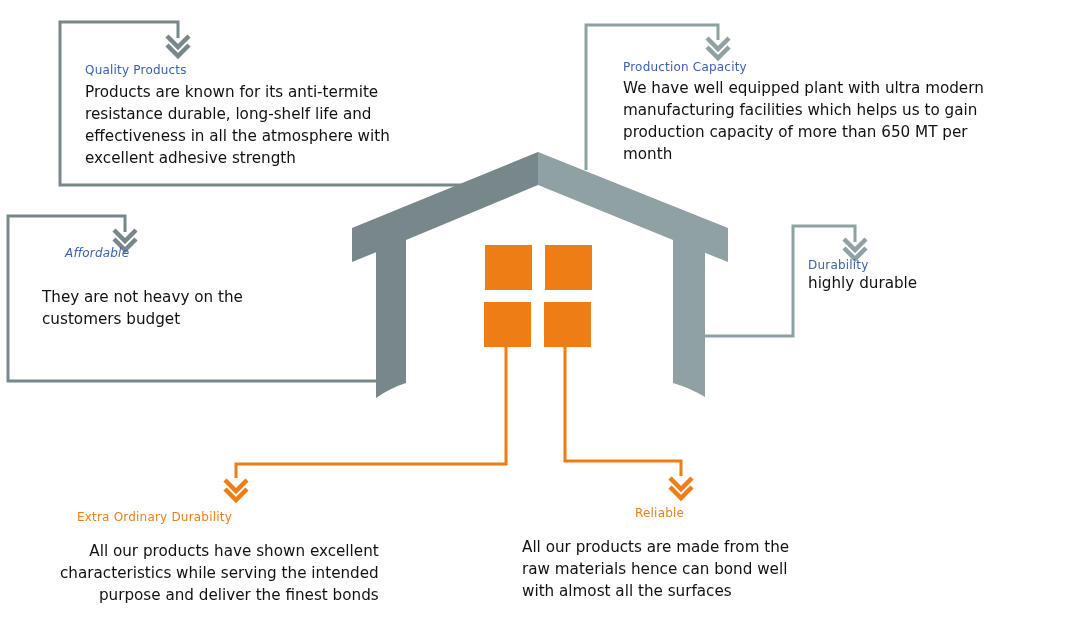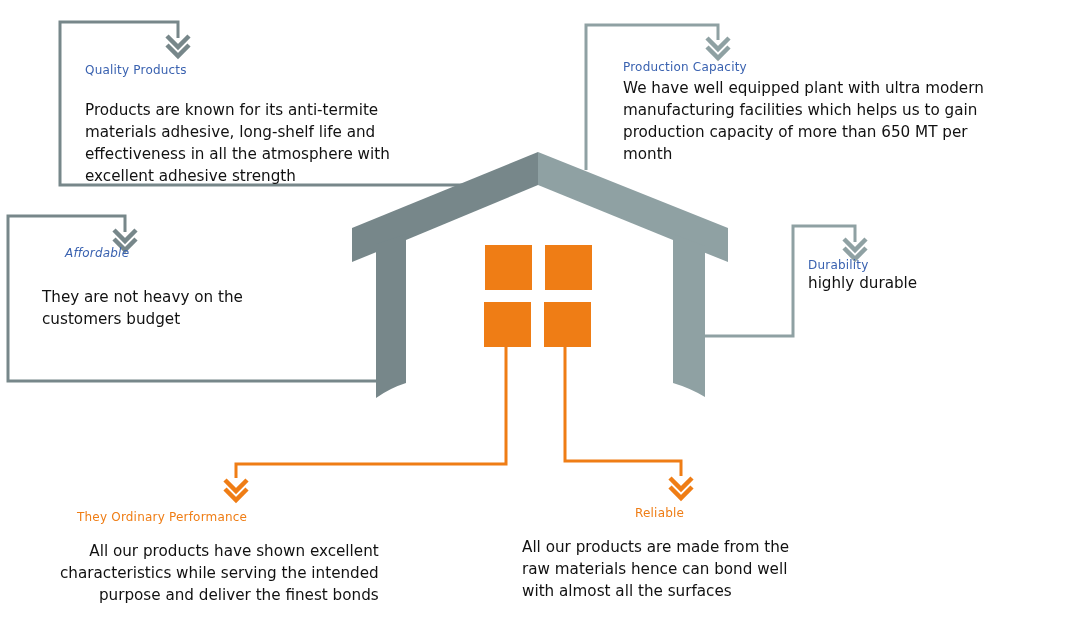--- a/index.html
+++ b/index.html
@@ -53,22 +53,22 @@
     <use href="#chev" x="178" y="48" stroke="#77878a"></use>
     <use href="#chev" x="718" y="50" stroke="#8fa1a3"></use>
     <use href="#chev" x="125" y="242" stroke="#77878a"></use>
     <use href="#chev" x="855" y="251" stroke="#8fa1a3"></use>
     <use href="#chev" x="236" y="492" stroke="#ef7d15"></use>
     <use href="#chev" x="681" y="490" stroke="#ef7d15"></use>
   </svg>
 
   <div class="block" style="left:85px; top:63px;">
     <h3 class="title blue">Quality Products</h3>
-    <p class="desc" style="margin-top:22px;">Products are known for its anti-termite</p>
-    <p class="desc">materials adhesive, long-shelf life and</p>
+    <p class="desc" style="margin-top:4px;">Products are known for its anti-termite</p>
+    <p class="desc">resistance durable, long-shelf life and</p>
     <p class="desc">effectiveness in all the atmosphere with</p>
     <p class="desc">excellent adhesive strength</p>
   </div>
 
   <div class="block" style="left:599px; top:60px;margin-left:24px;">
     <h3 class="title blue">Production Capacity</h3>
     <p class="desc" style="margin-top:3px;">We have well equipped plant with ultra modern</p>
     <p class="desc">manufacturing facilities which helps us to gain</p>
     <p class="desc">production capacity of more than 650 MT per</p>
     <p class="desc">month</p>
@@ -81,21 +81,21 @@
     <p class="desc">They are not heavy on the</p>
     <p class="desc">customers budget</p>
   </div>
 
   <div class="block" style="left:808px; top:258px;">
     <h3 class="title blue">Durability</h3>
     <p class="desc">highly durable</p>
   </div>
 
   <div class="block" style="left:77px; top:510px;">
-    <h3 class="title orange">They Ordinary Performance</h3>
+    <h3 class="title orange">Extra Ordinary Durability</h3>
   </div>
   <div class="block" style="left:60px; top:540px;text-align:right;">
     <p class="desc">All our products have shown excellent</p>
     <p class="desc">characteristics while serving the intended</p>
     <p class="desc">purpose and deliver the finest bonds</p>
   </div>
 
   <div class="block" style="left:635px; top:506px;">
     <h3 class="title orange">Reliable</h3>
   </div>

